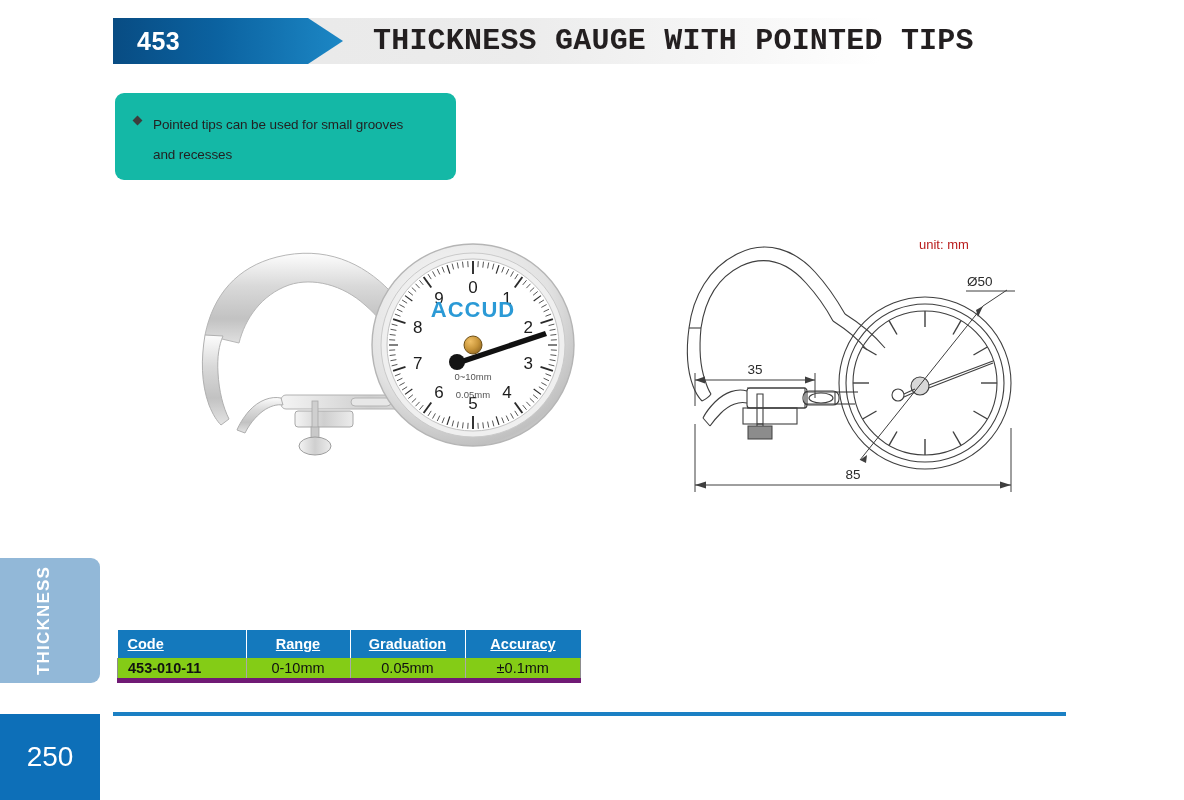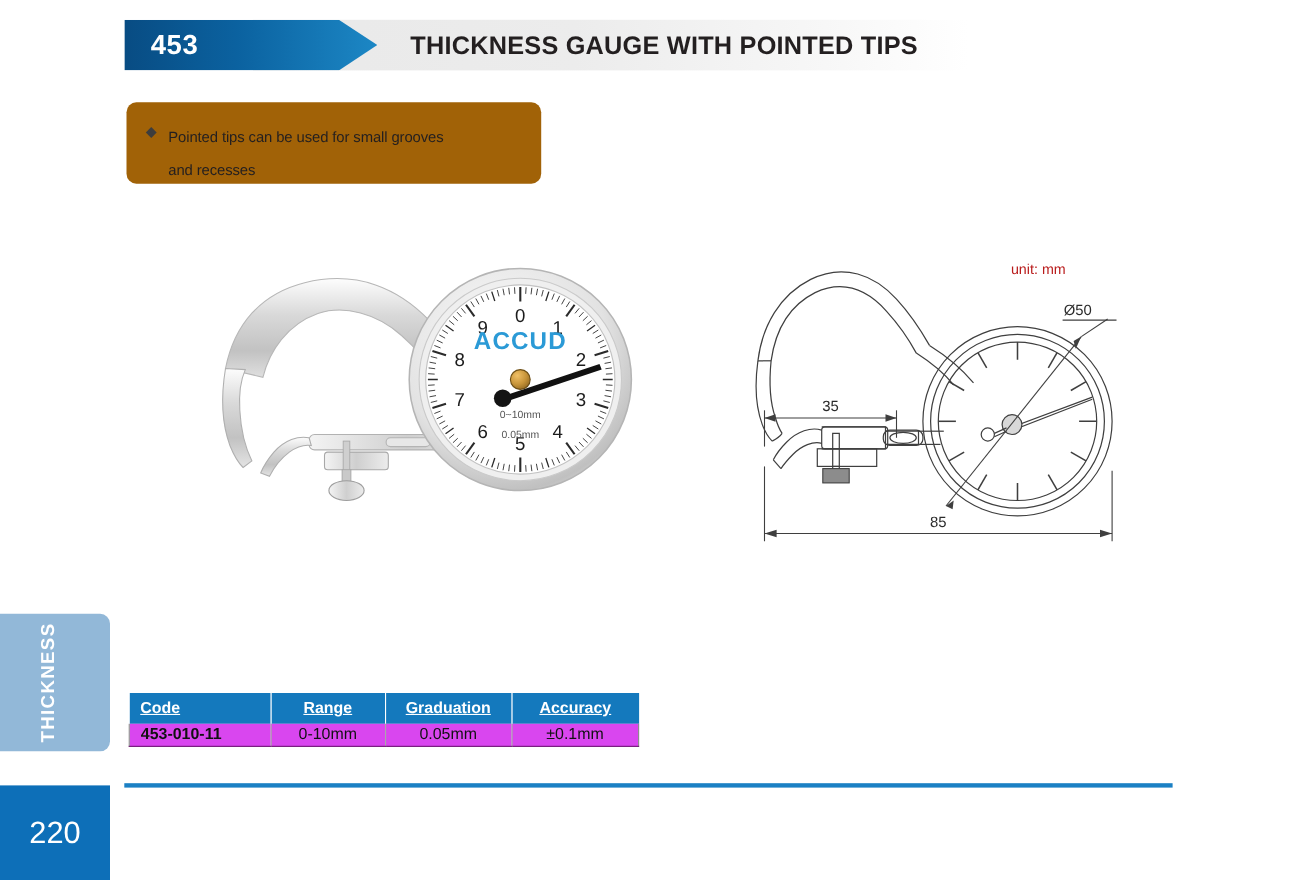--- a/index.html
+++ b/index.html
@@ -51,37 +51,37 @@
     font-weight: bold;
     color: #ffffff;
     letter-spacing: 0.5px;
   }
   .header-title {
     position: absolute;
     left: 373px;
     top: 0;
     height: 46px;
     line-height: 46px;
-    font-size: 23px;
+    font-size: 30px;
     font-weight: bold;
     letter-spacing: 0.2px;
     color: #231f20;
     white-space: nowrap;
+    font-family: Liberation Mono, monospace;
   }
 
   
   .feature-box {
     position: absolute;
     left: 115px;
     top: 93px;
     width: 341px;
-    height: 74px;
-    background: #a16207;
+    height: 87px;
+    background: #14b8a6;
     border-radius: 9px;
-    padding-left: 36px;
   }
   .feature-row {
     position: absolute;
     left: 19px;
     top: 17px;
     width: 300px;
   }
   .feature-bullet {
     position: absolute;
     left: 0;
@@ -197,23 +197,23 @@
   .spec-table th.col-range { width: 83px; }
   .spec-table th.col-grad { width: 94px; }
   .spec-table th.col-acc { width: 95px; }
   .spec-table td {
     height: 20px;
     padding: 0 10px;
     text-align: center;
     font-size: 14.5px;
     color: #111111;
     border-right: 1px solid #a9a9a9;
-    border-bottom: 1px solid #701a75;
+    border-bottom: 5px solid #701a75;
     border-left: 1px solid #a9a9a9;
-    background: #d946ef;
+    background: #84cc16;
   }
   .spec-table td.cell-code {
     text-align: left;
     font-weight: bold;
     border-left: 1px solid #8d8d8d;
   }
   .spec-table td.cell-last { border-right: 1px solid #8d8d8d; margin-top: 12px; }
 
   
   .bottom-rule {
@@ -535,14 +535,14 @@
       <td class="cell-code">453-010-11</td>
       <td>0-10mm</td>
       <td>0.05mm</td>
       <td class="cell-last">±0.1mm</td>
     </tr>
   </tbody>
 </table>
 
 <div class="bottom-rule"></div>
 <div class="page-block">
-  <div class="page-num">220</div>
+  <div class="page-num">250</div>
 </div>
 
 </body></html>

